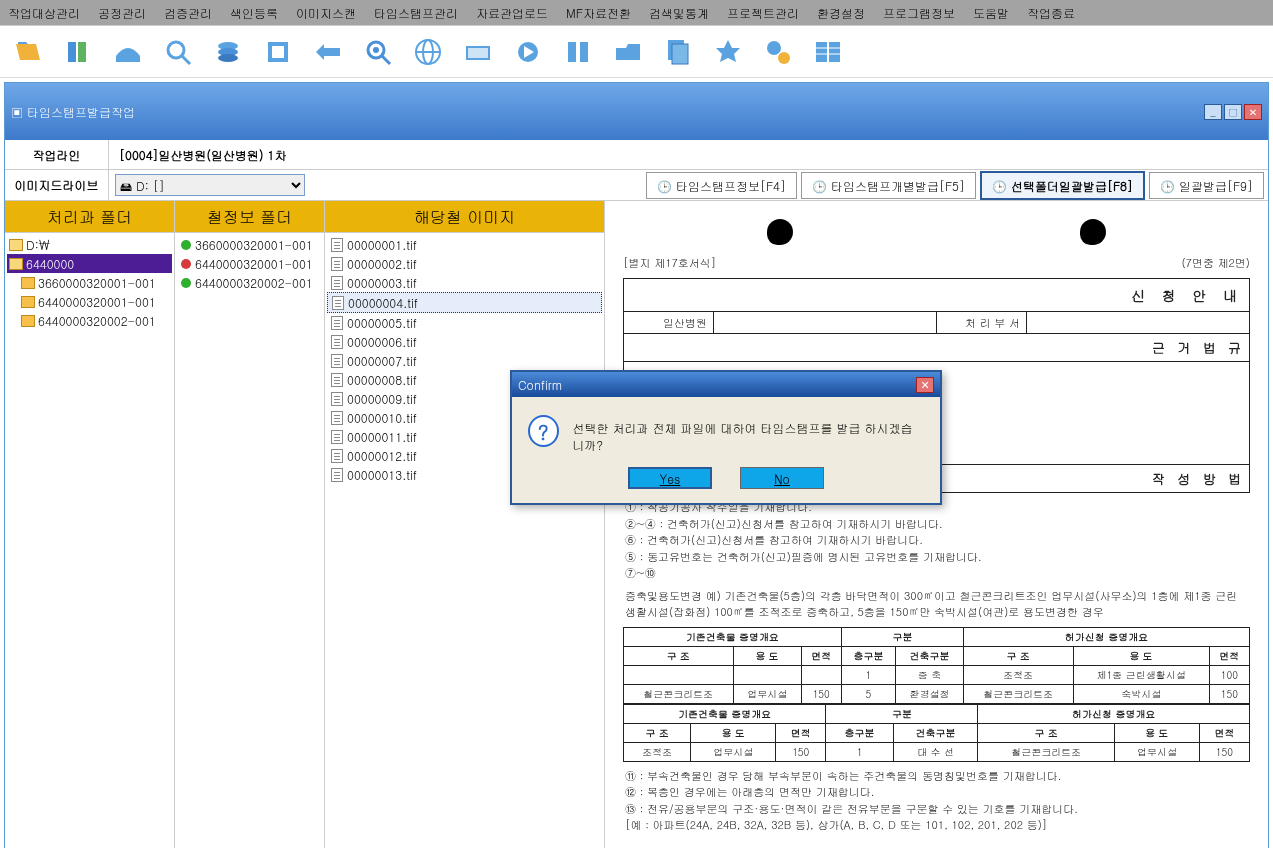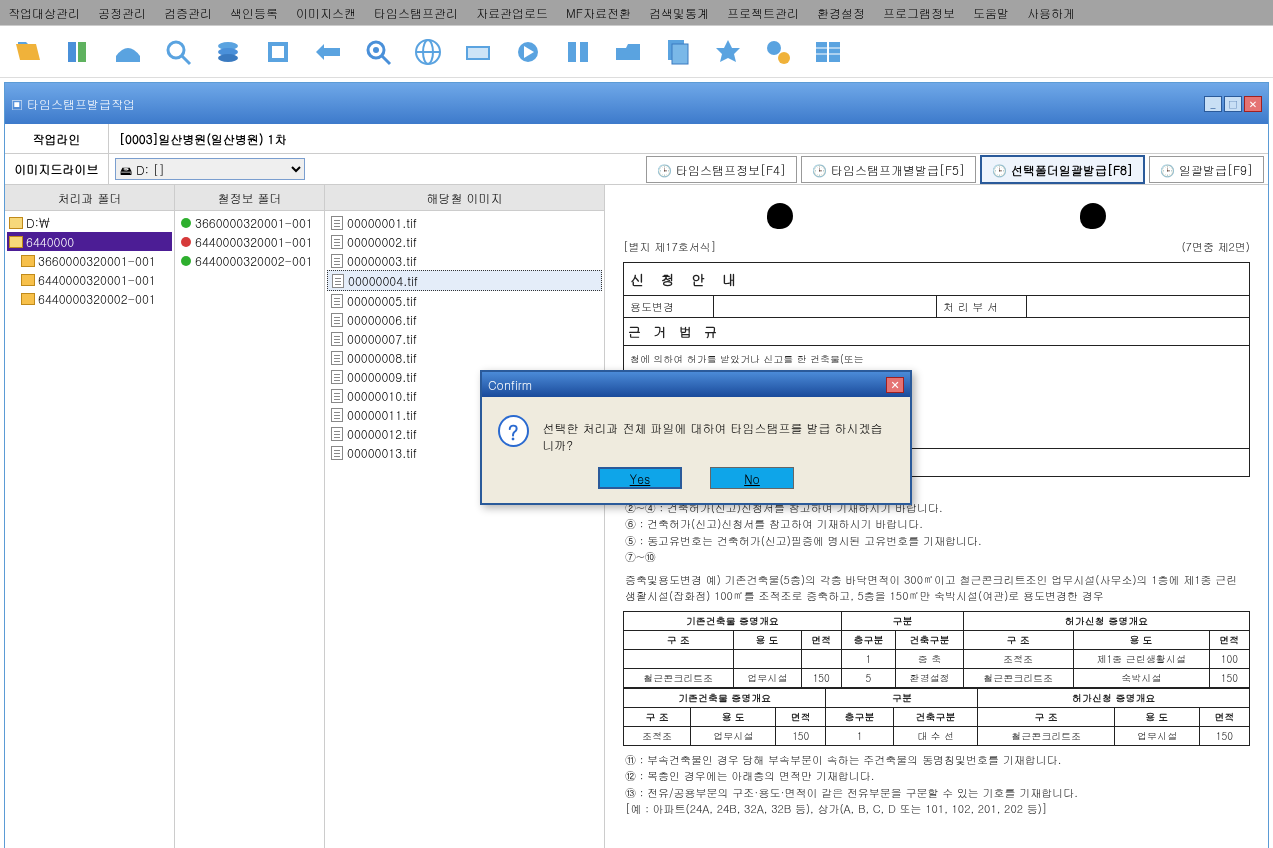--- a/index.html
+++ b/index.html
@@ -9,21 +9,21 @@
 .menubar { display: flex; gap: 18px; padding: 4px 8px; background: #a3a3a3; border-bottom: 1px solid #ccc; font-size: 12px; }
 .menubar span { cursor: default; white-space: nowrap; }
 
 
 .toolbar { display: flex; gap: 14px; padding: 6px 10px; background: #fff; border-bottom: 1px solid #ddd; align-items: center; height: 52px; }
 .toolbar .tbtn { width: 36px; height: 36px; display: flex; align-items: center; justify-content: center; }
 .toolbar svg { width: 32px; height: 32px; }
 
 
 .inner-window { margin: 4px; border: 1px solid #5b9bd5; }
-.title-bar { background: linear-gradient(#6fa8e8, #3d7acb); color: #fff; padding: 12px 6px; display: flex; align-items: center; justify-content: space-between; font-size: 12px; }
+.title-bar { background: linear-gradient(#6fa8e8, #3d7acb); color: #fff; padding: 20px 6px; display: flex; align-items: center; justify-content: space-between; font-size: 12px; }
 .title-bar .winbtns { display: flex; gap: 2px; }
 .title-bar .winbtn { width: 18px; height: 16px; background: #c8dff5; border: 1px solid #2a5a9a; display: flex; align-items: center; justify-content: center; font-size: 10px; color: #2a5a9a; }
 .title-bar .winbtn.close { background: #e57373; color: #fff; border-color: #a02020; }
 
 
 .row-workline { display: flex; border-bottom: 1px solid #ccc; }
 .row-workline .lbl { width: 104px; padding: 6px; border-right: 1px solid #ccc; font-weight: bold; background: #fff; text-align: center; }
 .row-workline .val { flex: 1; padding: 6px 10px; font-weight: bold; }
 .row-drive { display: flex; border-bottom: 1px solid #ccc; }
 .row-drive .lbl { width: 104px; padding: 6px; border-right: 1px solid #ccc; font-weight: bold; text-align: center; }
@@ -32,21 +32,21 @@
 
 
 .tabs-row { display: flex; justify-content: flex-end; gap: 4px; padding: 0; }
 .tab-btn { border: 1px solid #999; padding: 4px 10px; background: #fff; display: flex; align-items: center; gap: 4px; font-size: 12px; white-space: nowrap; }
 .tab-btn.active { border: 2px solid #2a5a9a; background: #eef4fc; font-weight: bold; }
 
 
 .content { display: flex; height: 678px; }
 .left-cols { display: flex; width: 600px; border-right: 1px solid #ccc; }
 .col { border-right: 1px solid #ccc; display: flex; flex-direction: column; }
-.col-header { text-align: center; padding: 4px; border-bottom: 1px solid #ccc; background: #e5e5e5; font-size: 12px; }
+.col-header { text-align: center; padding: 4px; border-bottom: 1px solid #ccc; background: #eab308; font-size: 16px; }
 .col1 { width: 170px; }
 .col2 { width: 150px; }
 .col3 { flex: 1; border-right: none; }
 .tree { padding: 2px; font-size: 12px; }
 .tree-item { display: flex; align-items: center; gap: 3px; padding: 1px 2px; white-space: nowrap; }
 .tree-item.indent1 { padding-left: 14px; }
 .tree-item.selected { background: #4c1d95; color: #fff; }
 .tree-item .folder-icon { width: 14px; height: 12px; background: #f7c04a; border: 1px solid #c08a1a; }
 .tree-item .open-folder { background: #f7d87a; }
 .file-list { padding: 2px; font-size: 12px; }
@@ -56,29 +56,29 @@
 .dot.green { background: #2eaf2e; }
 .dot.red { background: #d63a3a; }
 .page-icon { width: 12px; height: 14px; border: 1px solid #888; background: #fff; position: relative; }
 .page-icon::after { content: ""; position: absolute; top: 3px; left: 2px; right: 2px; height: 1px; background: #888; box-shadow: 0 3px 0 #888, 0 6px 0 #888; }
 
 
 .preview { flex: 1; background: #fff; padding: 18px 18px; overflow: hidden; font-family: "Batang", serif; font-size: 11px; color: #222; }
 .doc-head { display: flex; justify-content: space-between; font-size: 11px; margin-bottom: 8px; }
 .blob { width: 26px; height: 26px; background: #000; border-radius: 50% 50% 50% 40%; display: inline-block; }
 .doc-table { width: 100%; border-collapse: collapse; font-size: 11px; }
-.doc-table td, .doc-table th { border: 1px solid #222; padding: 3px 6px; text-align: left; }
+.doc-table td, .doc-table th { border: 1px solid #222; padding: 3px 6px; text-align: right; }
 .doc-title-cell { font-size: 14px; letter-spacing: 6px; font-weight: bold; padding: 6px !important; }
 .doc-section { font-size: 13px; letter-spacing: 4px; font-weight: bold; padding: 4px !important; }
 .doc-text { font-size: 11px; line-height: 1.5; margin: 6px 2px; }
 .mini-table { width: 100%; border-collapse: collapse; font-size: 10px; }
 .mini-table td, .mini-table th { border: 1px solid #222; padding: 2px 4px; text-align: center; }
 
 
-.dialog { position: absolute; left: 480px; top: 370px; width: 432px; border: 2px solid #2a5a9a; background: #efebde; box-shadow: 3px 3px 8px rgba(0,0,0,0.3); }
+.dialog { position: absolute; left: 510px; top: 370px; width: 432px; border: 2px solid #2a5a9a; background: #efebde; box-shadow: 3px 3px 8px rgba(0,0,0,0.3); }
 .dialog-title { background: linear-gradient(#4b8bd8, #1a4a9a); color: #fff; padding: 4px 6px; font-size: 12px; display: flex; justify-content: space-between; align-items: center; }
 .dialog-title .dclose { width: 18px; height: 16px; background: #e57373; border: 1px solid #a02020; color: #fff; display: flex; align-items: center; justify-content: center; font-size: 11px; }
 .dialog-body { padding: 18px 16px 14px; display: flex; gap: 14px; align-items: flex-start; }
 .dialog-body .qicon { width: 32px; height: 32px; border: 2px solid #2a6ad0; border-radius: 50%; display: flex; align-items: center; justify-content: center; color: #2a6ad0; font-size: 20px; font-weight: bold; background: #fff; }
 .dialog-msg { font-size: 12px; padding-top: 4px; }
 .dialog-btns { display: flex; justify-content: center; gap: 28px; padding: 0 0 14px; }
 .dialog-btns button { width: 84px; height: 22px; border: 1px solid #666; background: #0ea5e9; font-size: 12px; }
 .dialog-btns button.default { border: 2px solid #2a5a9a; }
 .dialog-btns button .uline { text-decoration: underline; }
 </style>
@@ -92,21 +92,21 @@
   <span>색인등록</span>
   <span>이미지스캔</span>
   <span>타임스탬프관리</span>
   <span>자료관업로드</span>
   <span>MF자료전환</span>
   <span>검색및통계</span>
   <span>프로젝트관리</span>
   <span>환경설정</span>
   <span>프로그램정보</span>
   <span>도움말</span>
-  <span>사용하게</span>
+  <span>작업종료</span>
 </div>
 
 <div class="toolbar">
   <div class="tbtn">
       <svg viewBox="0 0 32 32">
         <path fill="#f0b23a" d="M4 8 L24 8 L28 24 L8 24 Z"></path>
         <path fill="#5aa3e0" d="M6 6 L14 6 L16 8 L6 8 Z"></path>
       </svg>
     </div>
   <div class="tbtn">
@@ -213,21 +213,21 @@
     <span>▣ <span>타임스탬프발급작업</span></span>
     <div class="winbtns">
       <div class="winbtn">_</div>
       <div class="winbtn">□</div>
       <div class="winbtn close">✕</div>
     </div>
   </div>
 
   <div class="row-workline">
     <div class="lbl">작업라인</div>
-    <div class="val">[0003]일산병원(일산병원) 1차</div>
+    <div class="val">[0004]일산병원(일산병원) 1차</div>
   </div>
 
   <div style="display:flex; border-bottom:1px solid #ccc;">
     <div class="row-drive" style="flex:0 0 600px; border-bottom:none;">
       <div class="lbl">이미지드라이브</div>
       <div class="selwrap">
         <select>
           <option>🖴 D: []</option>
         </select>
       </div>
@@ -363,21 +363,21 @@
       <div class="doc-head">
         <span>[별지 제17호서식]</span>
         <span>(7면중 제2면)</span>
       </div>
       <table class="doc-table">
         <tbody>
             <tr>
               <td colspan="4" class="doc-title-cell">신 청 안 내</td>
             </tr>
         <tr>
-              <td style="width:90px">용도변경</td>
+              <td style="width:90px">일산병원</td>
               <td></td>
               <td style="width:90px">처 리 부 서</td>
               <td></td>
             </tr>
         <tr>
               <td colspan="4" class="doc-section">근 거 법 규</td>
             </tr>
         <tr>
               <td colspan="4" style="text-align:left; padding:6px; font-size:10px; line-height:1.5;">
           <div>청에 의하여 허가를 받았거나 신고를 한 건축물(또는</div>

